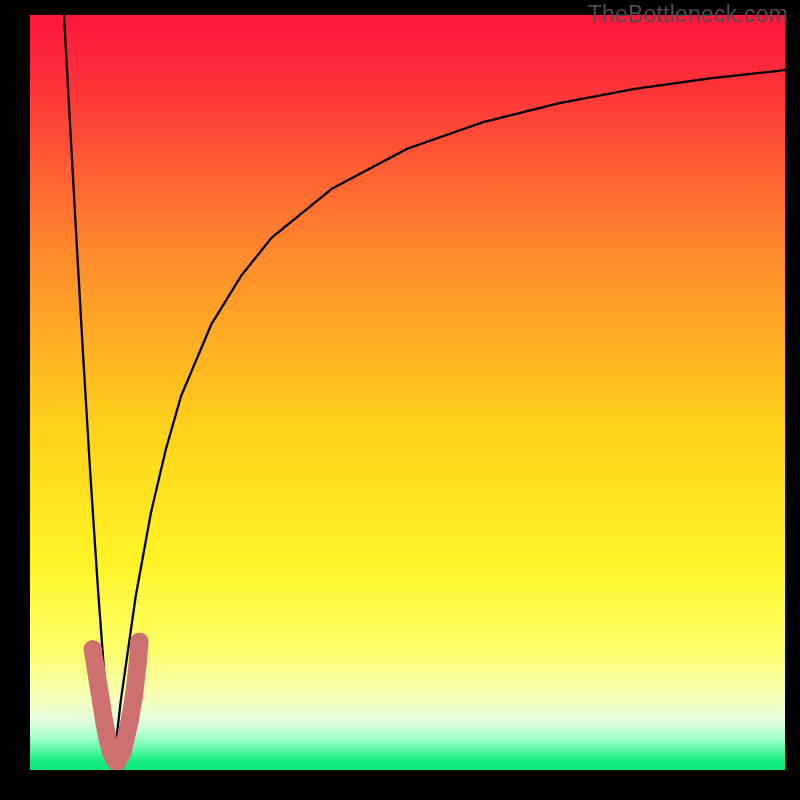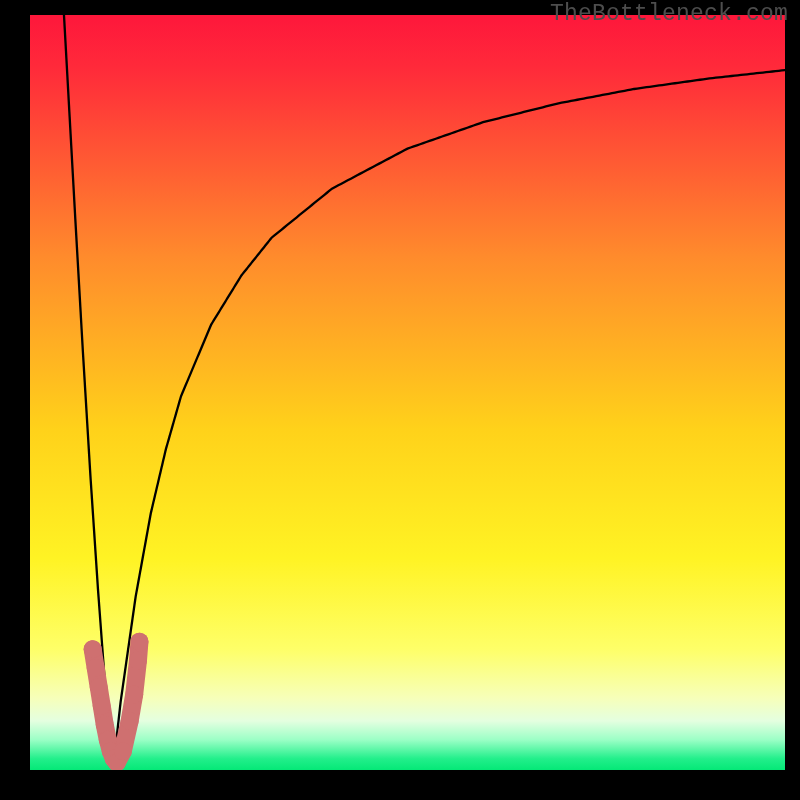--- a/index.html
+++ b/index.html
@@ -40,21 +40,21 @@
     height: 100%;
   }
   .watermark {
     position: absolute;
     top: 1px;
     right: 12px;
     color: #4d4d4d;
     font-size: 23px;
     font-weight: 400;
     letter-spacing: 0.2px;
-    font-family: Liberation Mono, monospace;
+    font-family: Liberation Sans, sans-serif;
   }
 </style>
 </head>
 <body>
 
 <div class="frame">
 
   <div class="plot">
 
     <svg class="gradient" viewBox="0 0 755 755" preserveAspectRatio="none">

